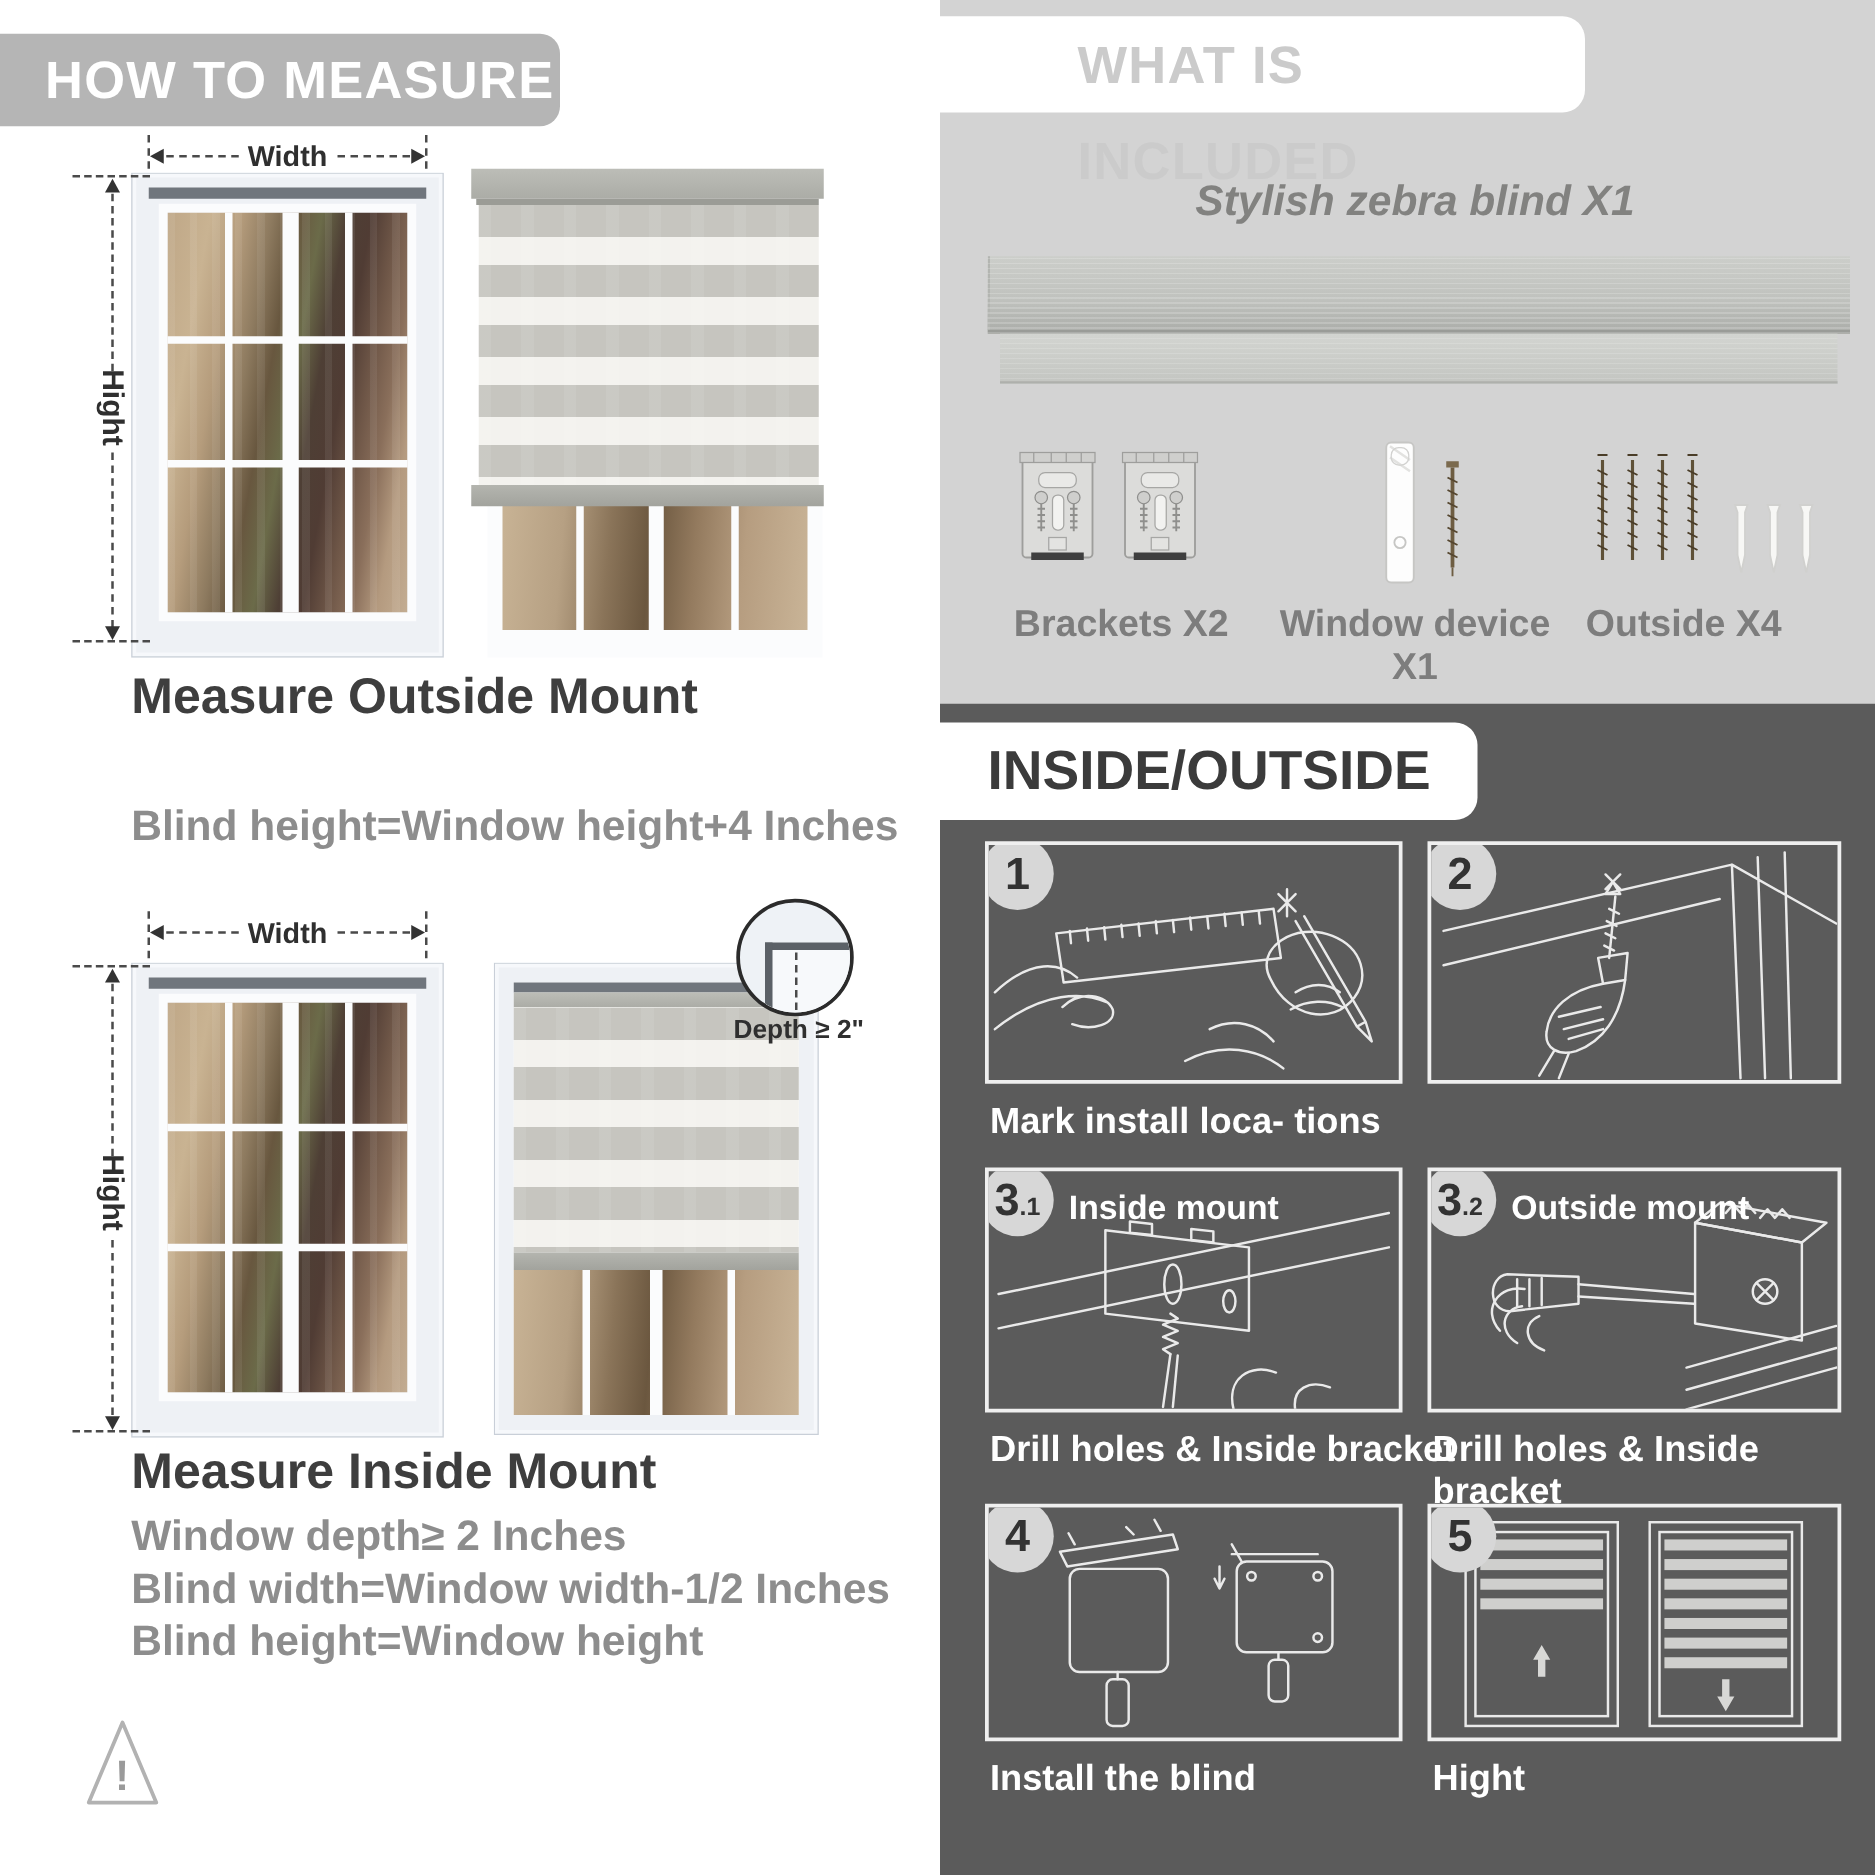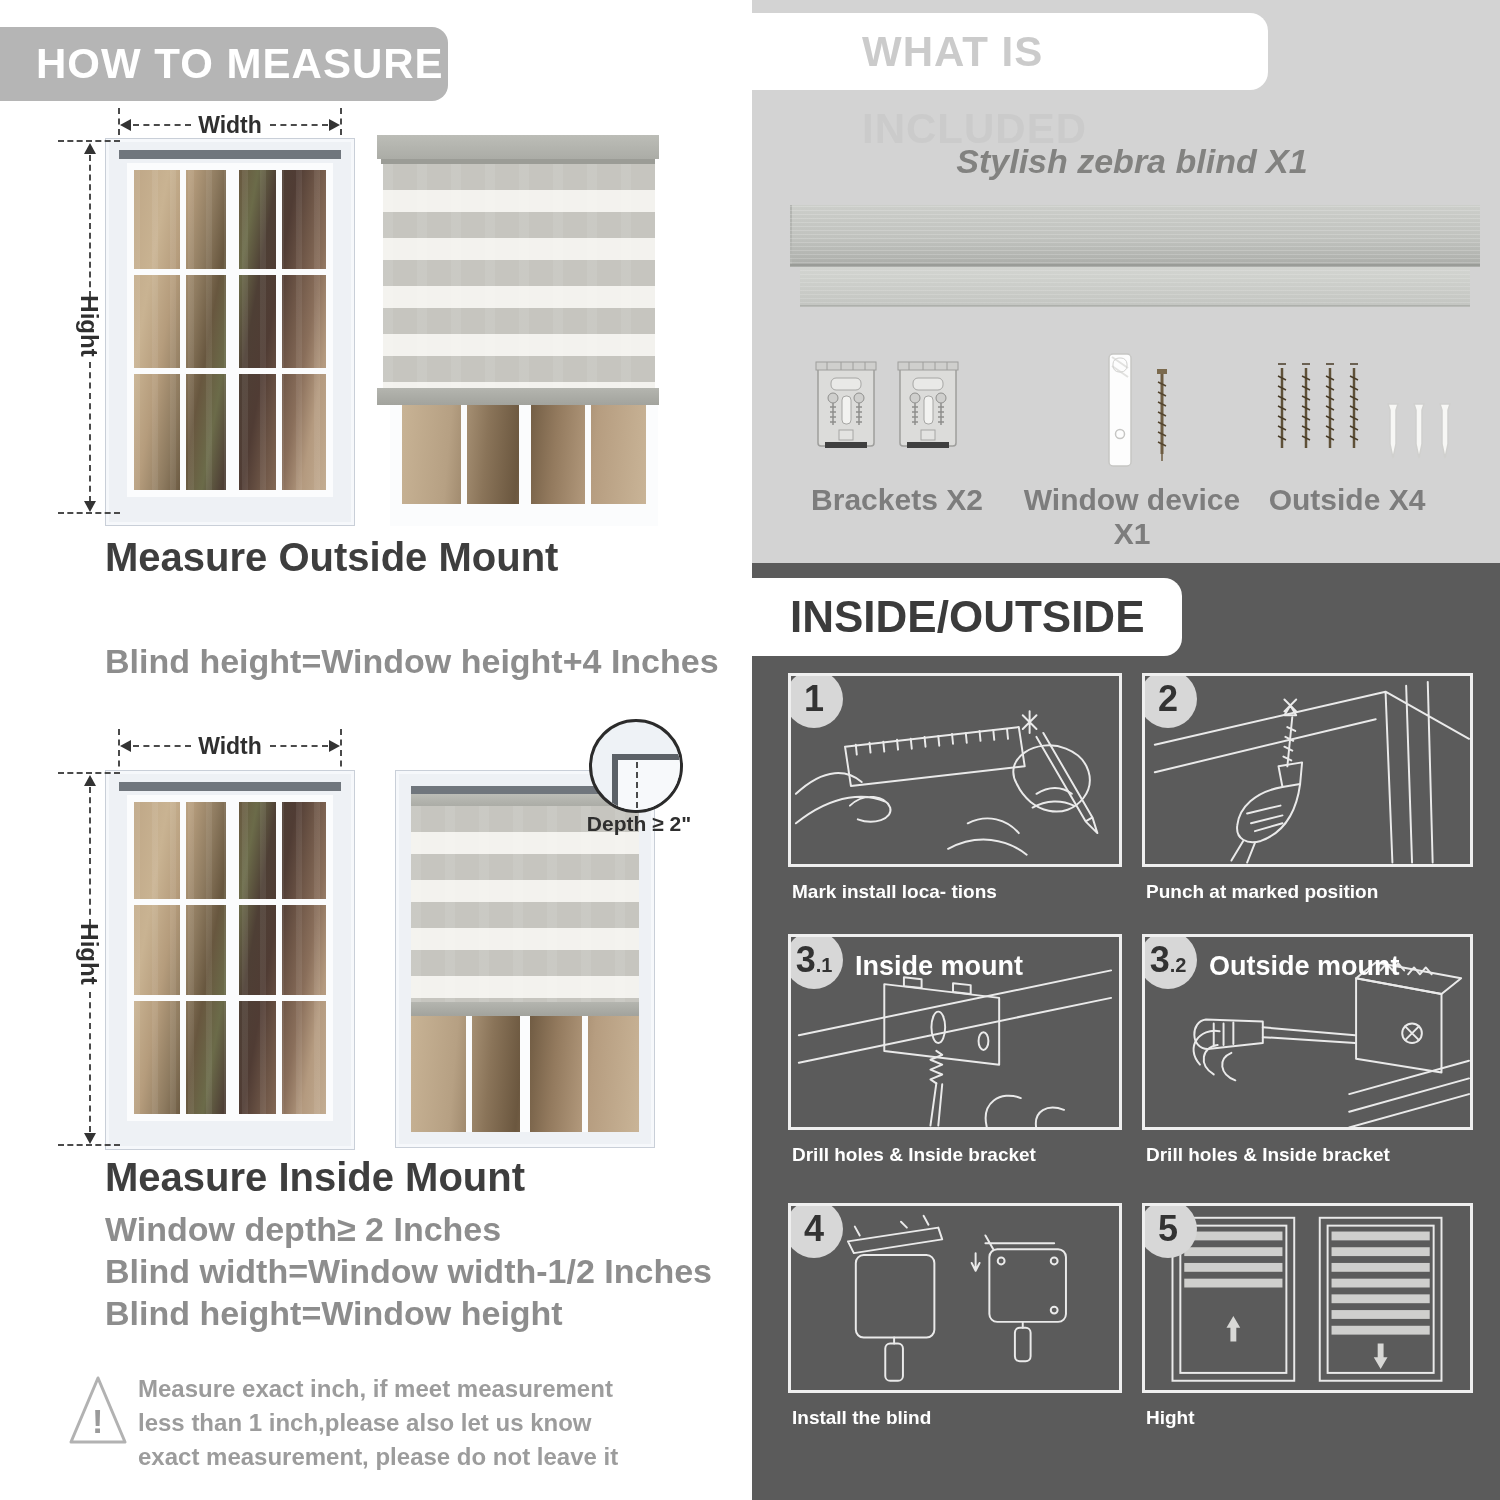--- a/index.html
+++ b/index.html
@@ -50,21 +50,21 @@
 
   
   .rbot{left:752px;top:563px;width:748px;height:937px;background:#5b5b5b;}
   .rbot-header{left:0;top:15px;width:430px;height:78px;background:#fff;border-radius:0 18px 18px 0;
                color:#3b3b3b;font-size:44px;line-height:78px;padding-left:38px;box-sizing:border-box;}
   .panel{position:absolute;border:3px solid #efefef;box-sizing:border-box;overflow:hidden;background:#5b5b5b;}
   .badge{position:absolute;left:-6px;top:-6px;width:58px;height:58px;border-radius:50%;background:#d7d7d7;
          color:#333;font-size:36px;text-align:center;line-height:58px;}
   .badge .sub{font-size:20px;}
   .panel-title{position:absolute;left:64px;top:14px;color:#ffffff;font-size:27px;}
-  .caption{position:absolute;color:#fff;font-size:19px;}
+  .caption{position:absolute;color:#fff;font-size:29px;}
   .lineart{position:absolute;inset:0;}
 
   .callout{border:3px solid #2b2b2b;border-radius:50%;overflow:hidden;background:#eef2f6;}
   .depth-label{font-size:21px;color:#2f2f2f;text-align:center;}
 </style>
 </head>
 <body>
 
 <div class="canvas">
 
@@ -163,21 +163,20 @@
   <div class="abs bodyline" style="left:105px;top:1210px;">Window depth≥ 2 Inches</div>
   <div class="abs bodyline" style="left:105px;top:1252px;">Blind width=Window width-1/2 Inches</div>
   <div class="abs bodyline" style="left:105px;top:1294px;">Blind height=Window height</div>
 
   <div class="abs" style="left:68px;top:1372px;width:60px;height:78px;">
     <svg width="60" height="78" viewBox="0 0 60 78">
       <path d="M30 6 L57 70 L3 70 Z" fill="none" stroke="#b2b2b2" stroke-width="3" stroke-linejoin="round"></path>
     </svg>
     <span class="abs warn-mark" style="left:24px;top:30px;">!</span>
   </div>
-  <div class="abs warn-text" style="left:138px;top:1372px;">Measure exact inch, if meet measurement less than 1 inch,please also let us know exact measurement, please do not leave it</div>
 
   <div class="abs rtop">
     <div class="abs rtop-header">WHAT IS INCLUDED</div>
     <div class="abs product-label" style="left:100px;top:142px;width:560px;">Stylish zebra blind X1</div>
 
     <div class="abs bar-main" style="left:38px;top:205px;width:690px;height:62px;"></div>
     <div class="abs bar-val" style="left:48px;top:267px;width:670px;height:40px;"></div>
 
     <div class="abs" style="left:63px;top:356px;">
       <svg width="62" height="102" viewBox="0 0 62 102">
@@ -291,21 +290,20 @@
           <path d="M148,30 l-6,10 l12,0 Z M142,36 l12,-12 M154,36 l-12,-12"></path>
           <path d="M150,42 L145,92 M145,52 l8,4 M143,62 l8,4 M142,72 l8,4 M141,82 l8,4"></path>
           <path d="M136,92 L160,88 L158,110 L140,113 Z"></path>
           <path d="M140,113 C112,118 96,134 94,152 C92,166 104,172 118,168 C140,160 154,140 158,110"></path>
           <path d="M100,168 L88,188 M112,170 L104,190"></path>
           <path d="M104,140 l34,-8 M108,150 l32,-8 M112,158 l28,-8"></path>
         </g>
       </svg>
       <div class="badge"><span>2</span></div>
     </div>
-    <div class="caption" style="left:394px;top:318px;">Punch at  marked position</div>
 
     <div class="panel" style="left:36px;top:371px;width:334px;height:196px;">
       <svg class="lineart" viewBox="0 0 334 196">
         <g fill="none" stroke="#eaeaea" stroke-width="2" stroke-linecap="round" stroke-linejoin="round">
           <path d="M8,100 L326,34 M8,128 L326,62"></path>
           <path d="M95,48 L212,62 L212,130 L95,116 Z"></path>
           <path d="M115,50 l18,2 v-9 l-18,-2 Z M165,56 l18,2 v-9 l-18,-2 Z"></path>
           <ellipse cx="150" cy="92" rx="7" ry="16"></ellipse>
           <ellipse cx="196" cy="106" rx="5" ry="9"></ellipse>
           <path d="M148,116 l6,4 l-12,5 l12,5 l-12,5 l12,5 l-12,5 l6,4"></path>

